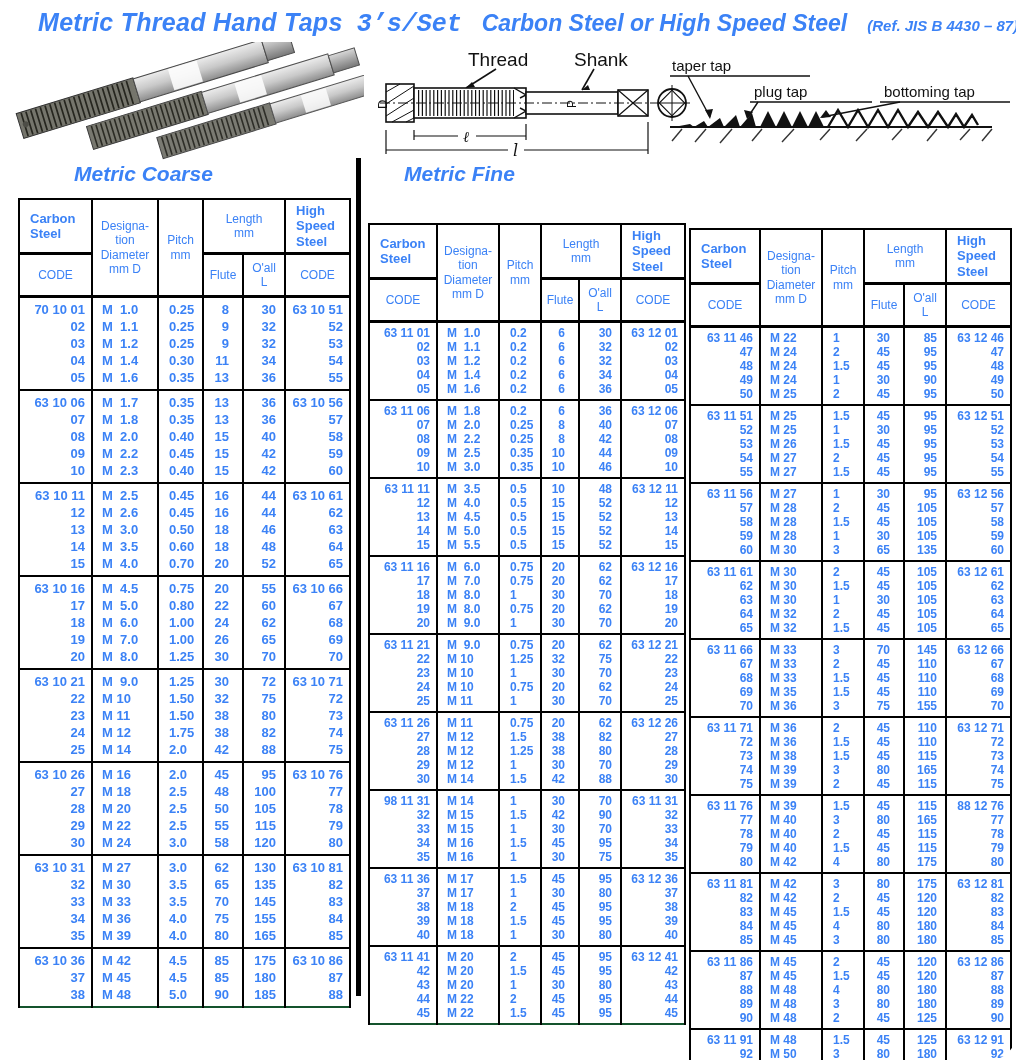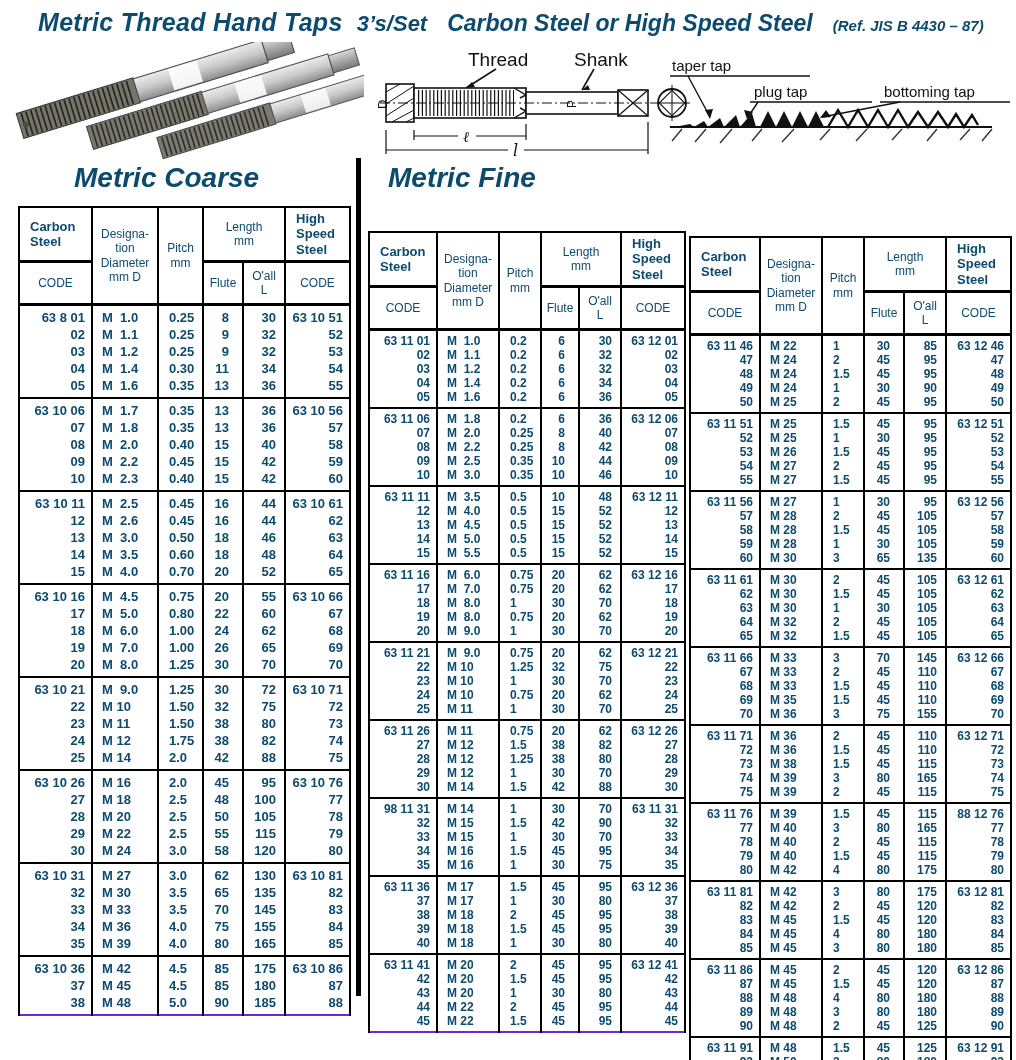--- a/index.html
+++ b/index.html
@@ -1,43 +1,43 @@
 <!DOCTYPE html>
 <html><head>
 <meta charset="utf-8">
 <style>
   html,body{margin:0;padding:0;background:#fff;}
-  .page{position:relative;width:1016px;height:1060px;background:#fff;color:#0c4a6e;
-        font-family:"Liberation Sans",sans-serif;overflow:hidden;}
+  .page{position:relative;width:1016px;height:1060px;background:#fff;color:#3b82f6;
+        font-family:"Liberation Sans",sans-serif;overflow:hidden;border-radius:26px;}
 
   
   .titlebar{position:absolute;left:38px;top:8px;display:flex;align-items:baseline;
             gap:20px;font-style:italic;font-weight:bold;white-space:nowrap;}
   .t-main{font-size:25px;letter-spacing:.3px;}
-  .t-set{font-size:22px;margin-left:-6px;}
+  .t-set{font-size:25px;margin-left:-6px;font-family:Liberation Mono, monospace;}
   .t-mat{font-size:23px;}
   .t-ref{font-size:15px;}
 
   
   .g-photo{position:absolute;left:12px;top:42px;}
   .g-draw{position:absolute;left:378px;top:48px;}
   .g-types{position:absolute;left:662px;top:55px;}
   svg text{font-family:"Liberation Sans",sans-serif;fill:#111;}
   .dimfont{font-family:"DejaVu Serif",serif;font-style:italic;}
 
   
   .divider{position:absolute;left:356px;top:158px;width:5px;height:838px;background:#000;}
   .sec-coarse{position:absolute;left:18px;top:162px;width:331px;}
   .sec-fine{position:absolute;left:368px;top:162px;width:648px;}
-  .sec-title{font-style:italic;font-weight:bold;font-size:28px;margin:0;}
+  .sec-title{font-style:italic;font-weight:bold;font-size:21px;margin:0;}
   .sec-coarse .sec-title{margin-left:56px;}
-  .sec-fine .sec-title{margin-left:20px;}
+  .sec-fine .sec-title{margin-left:36px;}
 
   
-  table.taps{border-collapse:collapse;table-layout:fixed;border:2px solid #6d28d9;}
+  table.taps{border-collapse:collapse;table-layout:fixed;border:2px solid #14532d;}
   .taps th,.taps td{padding:0;overflow:hidden;}
   .taps thead th{border:2px solid #000;border-bottom:3px solid #000;font-weight:normal;
                  font-size:12px;line-height:1.18;white-space:pre-line;text-align:center;
                  vertical-align:middle;}
   .taps thead th.hb{font-weight:bold;font-size:13px;text-align:left;padding-left:10px;}
   .taps thead tr.r1 th{height:52px;}
   .taps thead tr.r2 th{height:40px;}
   .taps tbody{border-top:2px solid #000;}
   .taps tbody td{border-left:2px solid #000;border-right:2px solid #000;
                  font-weight:bold;vertical-align:middle;}
@@ -220,21 +220,21 @@
         <tr class="r2">
           <th>CODE</th>
           <th>Flute</th>
           <th>O'all
 L</th>
           <th>CODE</th>
         </tr>
       </thead>
     <tbody>
           <tr>
-            <td class="c0">63 8 01</td>
+            <td class="c0">70 10 01</td>
             <td class="c1">M  1.0</td>
             <td class="c2">0.25</td>
             <td class="c3">8</td>
             <td class="c4">30</td>
             <td class="c5">63 10 51</td>
           </tr>
           <tr>
             <td class="c0">02</td>
             <td class="c1">M  1.1</td>
             <td class="c2">0.25</td>

